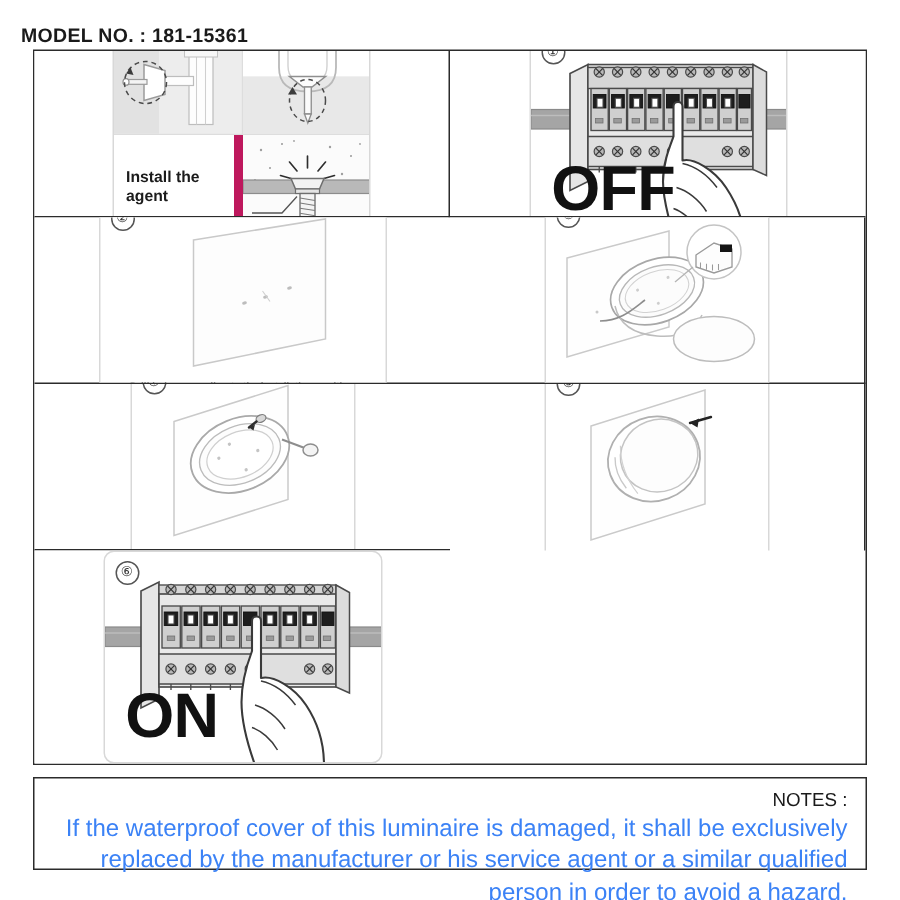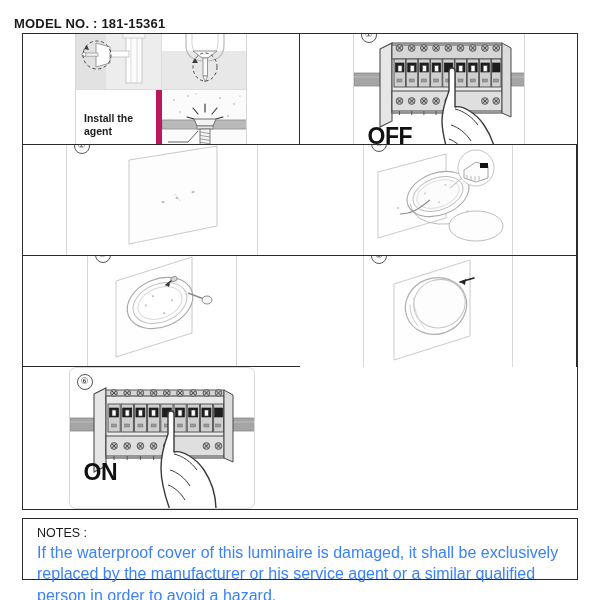--- a/index.html
+++ b/index.html
@@ -94,21 +94,21 @@
     font-size: 6.4px;
     color: #222;
     font-weight: 600;
     letter-spacing: 0.1px;
     padding: 0 5px;
   }
   .bigword {
     position: absolute;
     left: 14px;
     bottom: 8px;
-    font-size: 23px;
+    font-size: 42px;
     font-weight: 800;
     letter-spacing: -0.5px;
     color: #111;
     font-family: "Liberation Sans", sans-serif;
     z-index: 5;
   }
 
   
   .quad {
     position: relative;
@@ -145,20 +145,21 @@
   
   .notes-box {
     position: absolute;
     left: 22px;
     top: 518px;
     width: 556px;
     height: 62px;
     box-sizing: border-box;
     border: 1.6px solid #2b2b2b;
     padding: 7px 12px 0 14px;
+    text-align: right;
   }
   .notes-title {
     font-size: 12.5px;
     line-height: 1.25;
     color: #1a1a1a;
   }
   .notes-body {
     font-size: 16px;
     line-height: 1.35;
     color: #3b82f6;
@@ -671,21 +672,21 @@
           <path d="M98 46 C98 42 104 42 104 46 L104 84
                    C112 82 126 90 134 102
                    C142 114 146 128 146 142
                    L100 142
                    C95 128 91 114 91 100
                    C91 86 95 74 98 66 Z" fill="#ffffff" stroke="#3a3a3a" stroke-width="1.4" stroke-linejoin="round"></path>
           <path d="M104 86 C113 88 121 94 127 102" fill="none" stroke="#3a3a3a" stroke-width="1"></path>
           <path d="M100 102 C107 104 115 110 120 118" fill="none" stroke="#3a3a3a" stroke-width="1"></path>
           <path d="M98 117 C104 119 111 125 115 132" fill="none" stroke="#3a3a3a" stroke-width="1"></path>
         </svg>
-        <div class="bigword" style="bottom:22px;text-align:center;">ON</div>
+        <div class="bigword" style="bottom:7px;text-align:center;">ON</div>
       </div>
     </div>
 
   </div>
 
   <div class="notes-box">
     <div class="notes-title">NOTES :</div>
     <div class="notes-body">If the waterproof cover of this luminaire is damaged, it shall be exclusively replaced by the manufacturer or his service agent or a similar qualified person in order to avoid a hazard.</div>
   </div>
 

